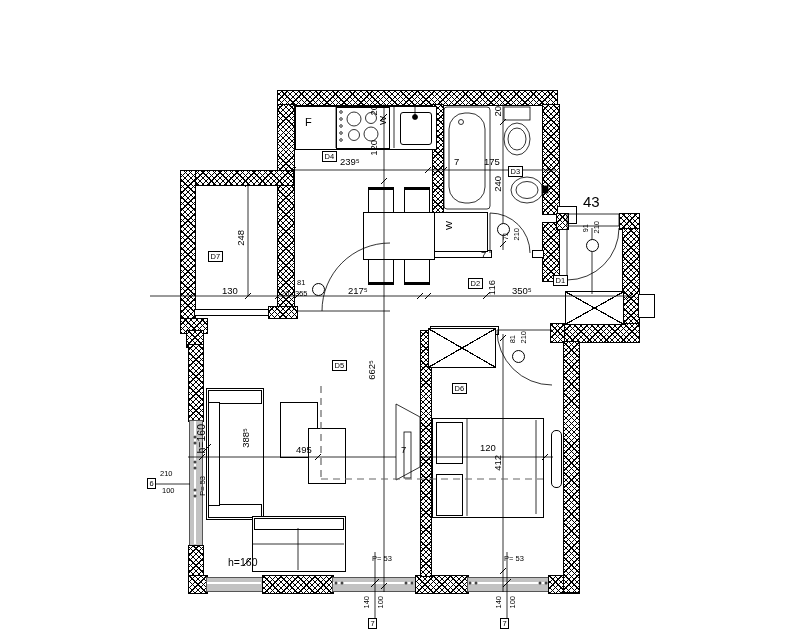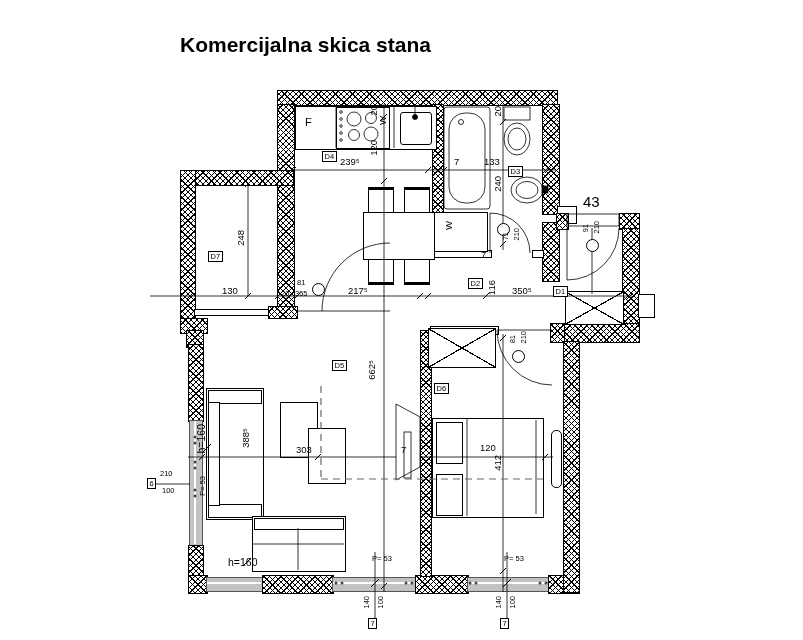--- a/index.html
+++ b/index.html
@@ -29,21 +29,20 @@
   .lab{position:absolute;font-size:11px;}
   .circ{position:absolute;width:11px;height:11px;border:1px solid #000;border-radius:50%;background:#fff;font-size:6px;text-align:center;line-height:11px;}
   svg{position:absolute;left:0;top:0;}
   #apt{position:absolute;font-size:15px;}
 </style>
 </head>
 <body>
 
 <div id="canvas">
 
-  <div id="title">Komercijalna skica stana</div>
   <div id="apt" style="left:583px;top:193px;">43</div>
 
   <div class="wall" style="left:277px;top:90px;width:279px;height:14px;"></div>
   <div class="wall" style="left:277px;top:104px;width:16px;height:204px;"></div>
   <div class="wall" style="left:180px;top:170px;width:112px;height:14px;"></div>
   <div class="wall" style="left:180px;top:170px;width:14px;height:162px;"></div>
   <div class="wall" style="left:180px;top:318px;width:26px;height:14px;"></div>
   <div class="wall" style="left:186px;top:330px;width:16px;height:16px;"></div>
   <div class="wall" style="left:188px;top:344px;width:14px;height:76px;"></div>
   <div class="win" style="left:189px;top:420px;width:12px;height:125px;"></div>
@@ -232,34 +231,34 @@
 
     <g stroke="#666" stroke-width="1.2" stroke-dasharray="7 5" fill="none">
       <path d="M321 386 V479 M321 479 H543"></path>
     </g>
   </svg>
 
   <div class="tag" style="left:208px;top:251px;">D7</div>
   <div class="tag" style="left:322px;top:151px;">D4</div>
   <div class="tag" style="left:508px;top:166px;">D3</div>
   <div class="tag" style="left:468px;top:278px;">D2</div>
-  <div class="tag" style="left:553px;top:286px;">D1</div>
+  <div class="tag" style="left:553px;top:275px;">D1</div>
   <div class="tag" style="left:332px;top:360px;">D5</div>
-  <div class="tag" style="left:434px;top:383px;text-align:center;">D6</div>
+  <div class="tag" style="left:452px;top:383px;text-align:center;">D6</div>
 
   <div class="circ" style="left:312px;top:283px;"></div>
   <div class="circ" style="left:586px;top:239px;"></div>
   <div class="circ" style="left:497px;top:223px;"></div>
   <div class="circ" style="left:512px;top:350px;"></div>
 
   <div class="dimv" style="left:368px;top:105px;">20</div>
   <div class="dimv" style="left:368px;top:140px;">120</div>
   <div class="dim" style="left:340px;top:156px;">239⁵</div>
   <div class="dim" style="left:454px;top:156px;">7</div>
-  <div class="dim" style="left:484px;top:156px;">133</div>
+  <div class="dim" style="left:484px;top:156px;">175</div>
   <div class="dimv" style="left:492px;top:106px;">20</div>
   <div class="dimv" style="left:492px;top:176px;">240</div>
 
   <div class="dimvs" style="left:501px;top:232px;">71</div>
   <div class="dimvs" style="left:512px;top:228px;">210</div>
   <div class="dim" style="left:481px;top:249px;">7</div>
 
   <div class="dimvs" style="left:581px;top:224px;">91</div>
   <div class="dimvs" style="left:592px;top:221px;">210</div>
 
@@ -267,21 +266,21 @@
   <div class="dims" style="left:297px;top:278px;">81</div>
   <div class="dims" style="left:281px;top:289px;">20</div>
   <div class="dims" style="left:295px;top:289px;">355</div>
   <div class="dim" style="left:348px;top:285px;">217⁵</div>
   <div class="dimv" style="left:486px;top:280px;">116</div>
   <div class="dim" style="left:512px;top:285px;">350⁵</div>
   <div class="dimv" style="left:235px;top:230px;">248</div>
 
   <div class="dimv" style="left:366px;top:360px;">662⁵</div>
   <div class="dimv" style="left:240px;top:428px;">388⁵</div>
-  <div class="dim" style="left:296px;top:444px;">303</div>
+  <div class="dim" style="left:296px;top:444px;">495</div>
   <div class="dim" style="left:401px;top:444px;">7</div>
   <div class="dim" style="left:480px;top:442px;">120</div>
   <div class="dimv" style="left:492px;top:455px;">412</div>
 
   <div class="dimvs" style="left:508px;top:335px;">81</div>
   <div class="dimvs" style="left:519px;top:331px;">210</div>
 
   <div class="dimv" style="left:195px;top:424px;font-size:10.5px;">h=160</div>
   <div class="dim" style="left:228px;top:556px;font-size:10.5px;">h=160</div>
 

